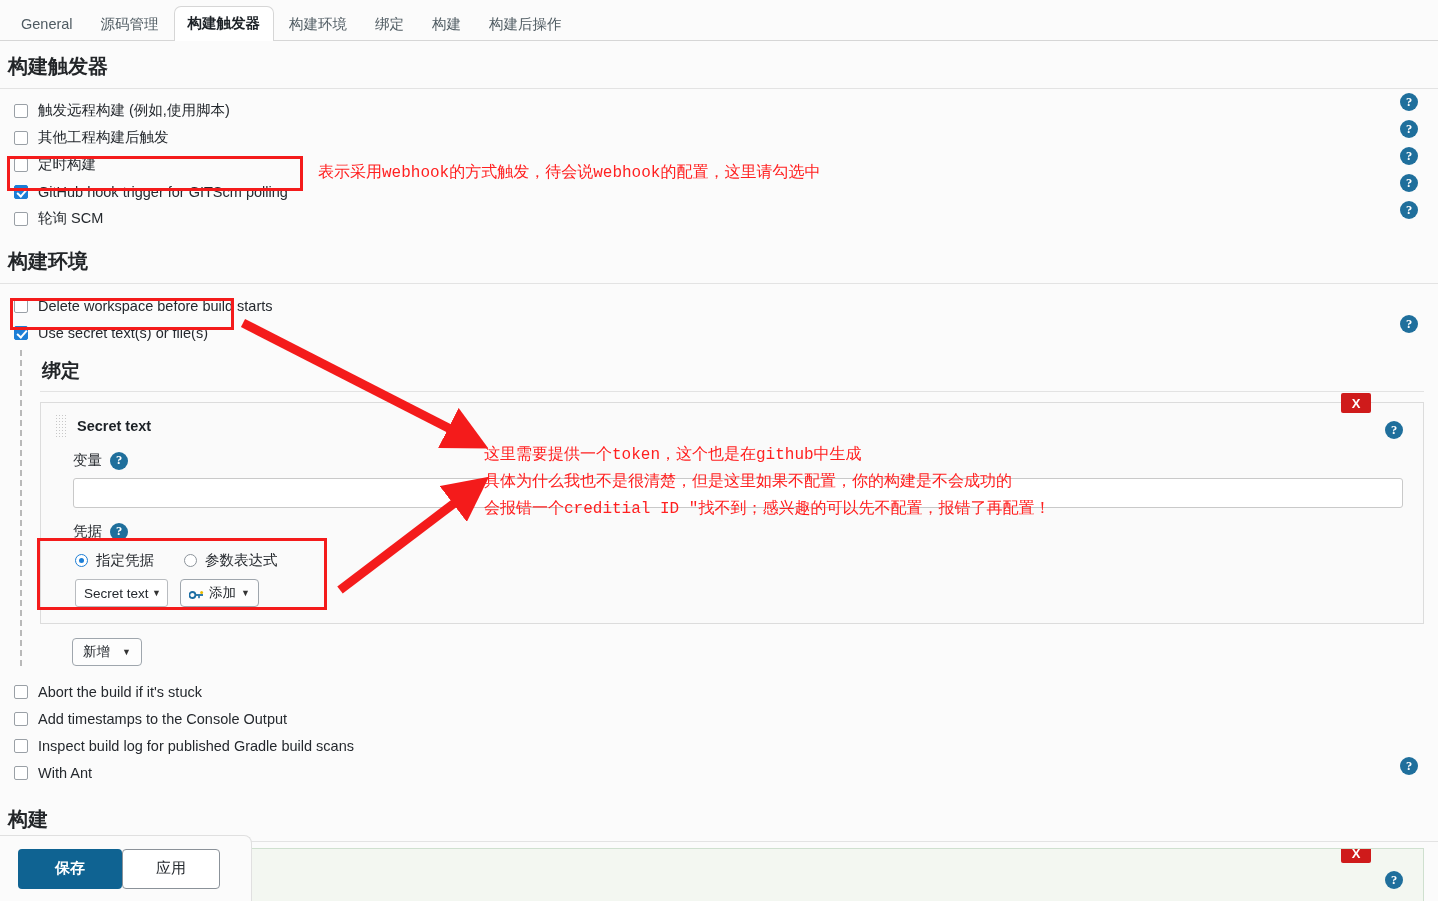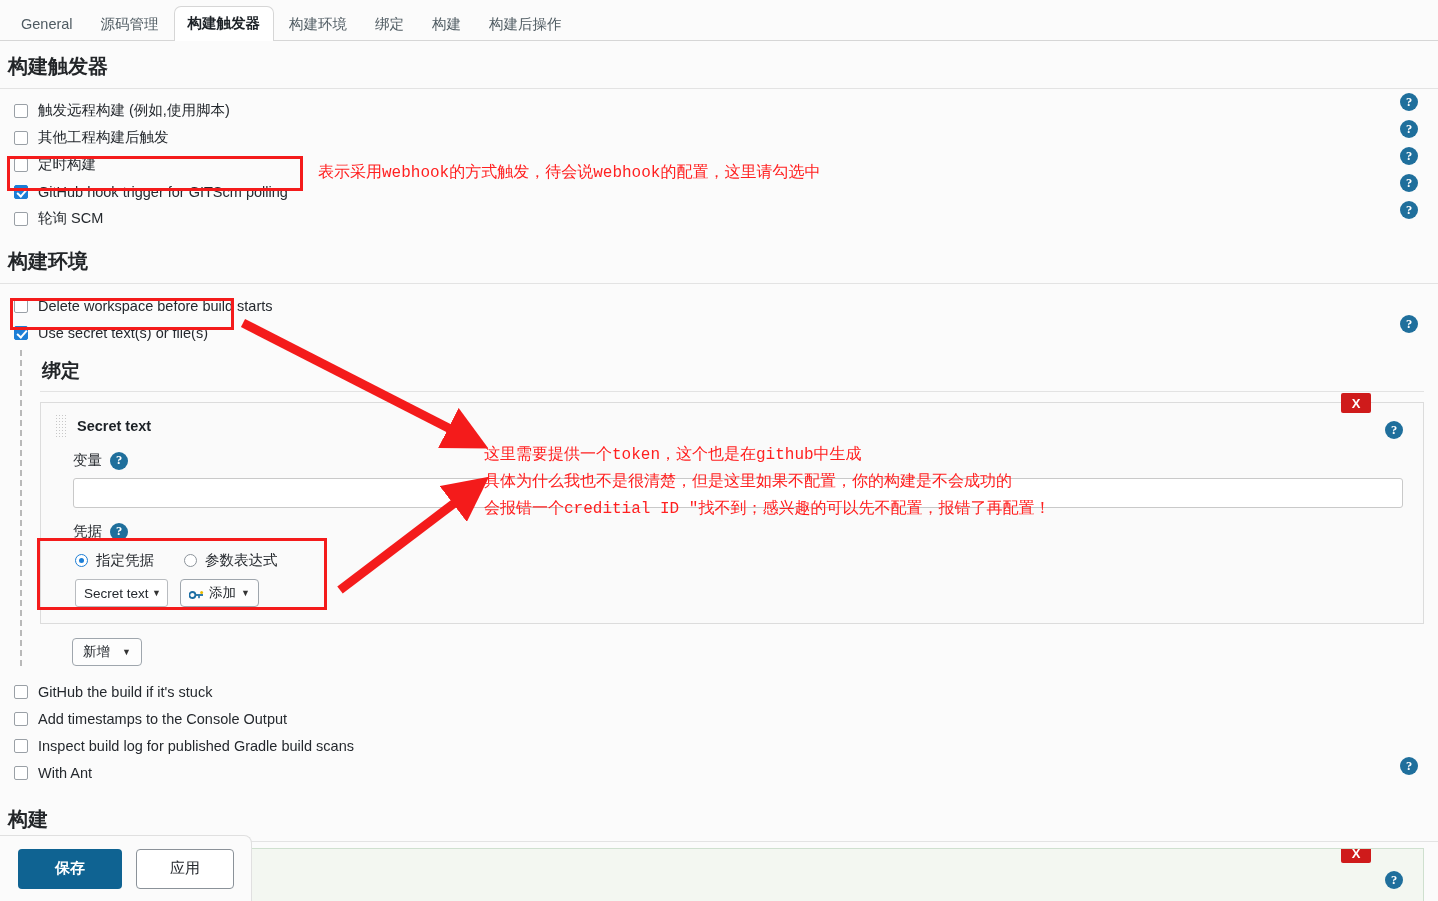--- a/index.html
+++ b/index.html
@@ -213,21 +213,21 @@
     display: flex; align-items: center; gap: 10px;
     font-size: 14px; font-weight: bold; color: #c8cdd2;
   }
   .savebar {
     position: absolute; left: 0; bottom: 0;
     width: 252px; height: 66px;
     background: #fbfbfb;
     border-top: 1px solid #e0e0e0;
     border-right: 1px solid #e0e0e0;
     border-radius: 0 8px 0 0;
-    display: flex; align-items: center; gap: 14px;
+    display: flex; align-items: center; 
     padding-left: 18px;
     z-index: 6;
   }
   .btn-save {
     width: 104px; height: 40px;
     background: #0f6392; color: #fff;
     border: none; border-radius: 4px;
     font-size: 15px; font-weight: bold;
     font-family: "Liberation Sans", sans-serif;
     cursor: pointer;
@@ -382,21 +382,21 @@
 
       <div class="newbtn">
         <span>新增</span>
         <span class="chev">▼</span>
       </div>
     </div>
 
     <div class="rowlist" id="extra-rows" style="padding-top: 12px; position: relative;">
         <div class="crow">
           <span class="cbox"></span>
-          <span class="clabel">GitHub the build if it's stuck</span>
+          <span class="clabel">Abort the build if it's stuck</span>
         </div>
         <div class="crow">
           <span class="cbox"></span>
           <span class="clabel">Add timestamps to the Console Output</span>
         </div>
         <div class="crow">
           <span class="cbox"></span>
           <span class="clabel">Inspect build log for published Gradle build scans</span>
         </div>
         <div class="crow">

